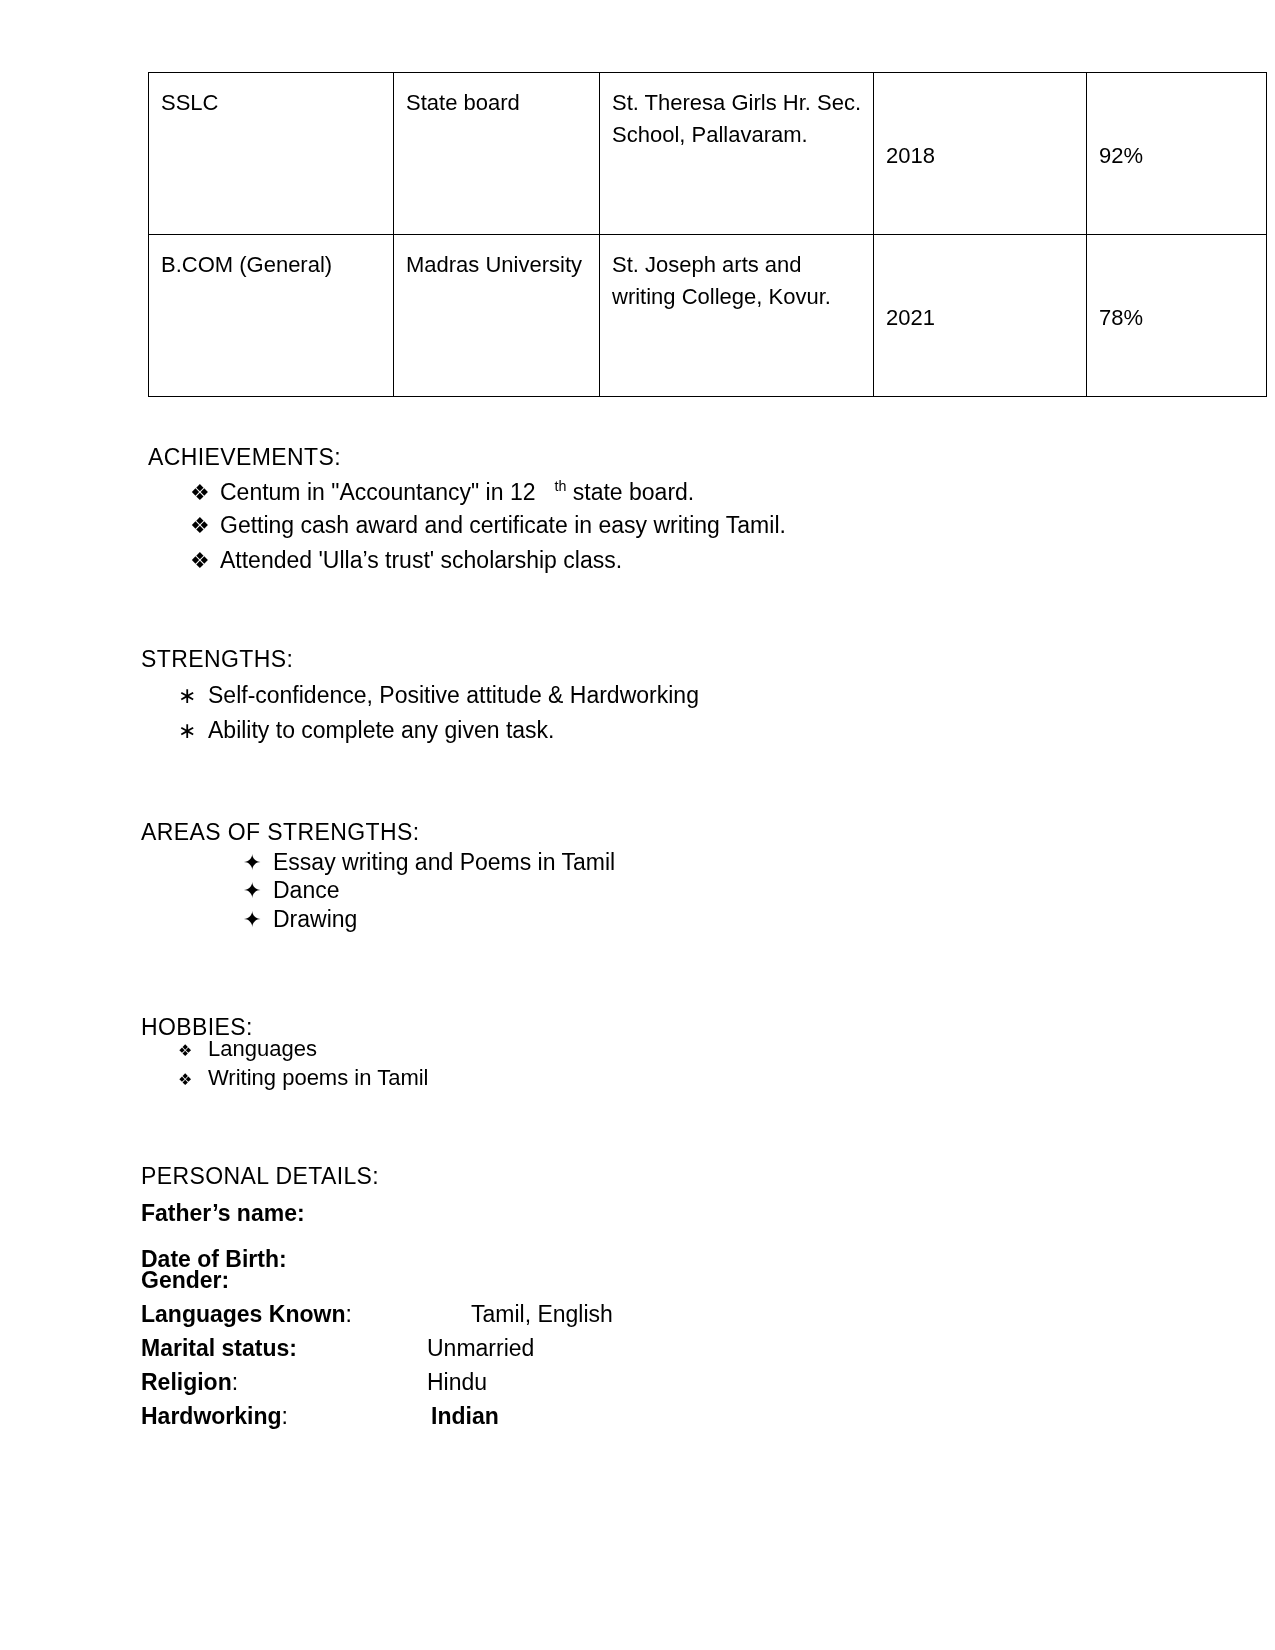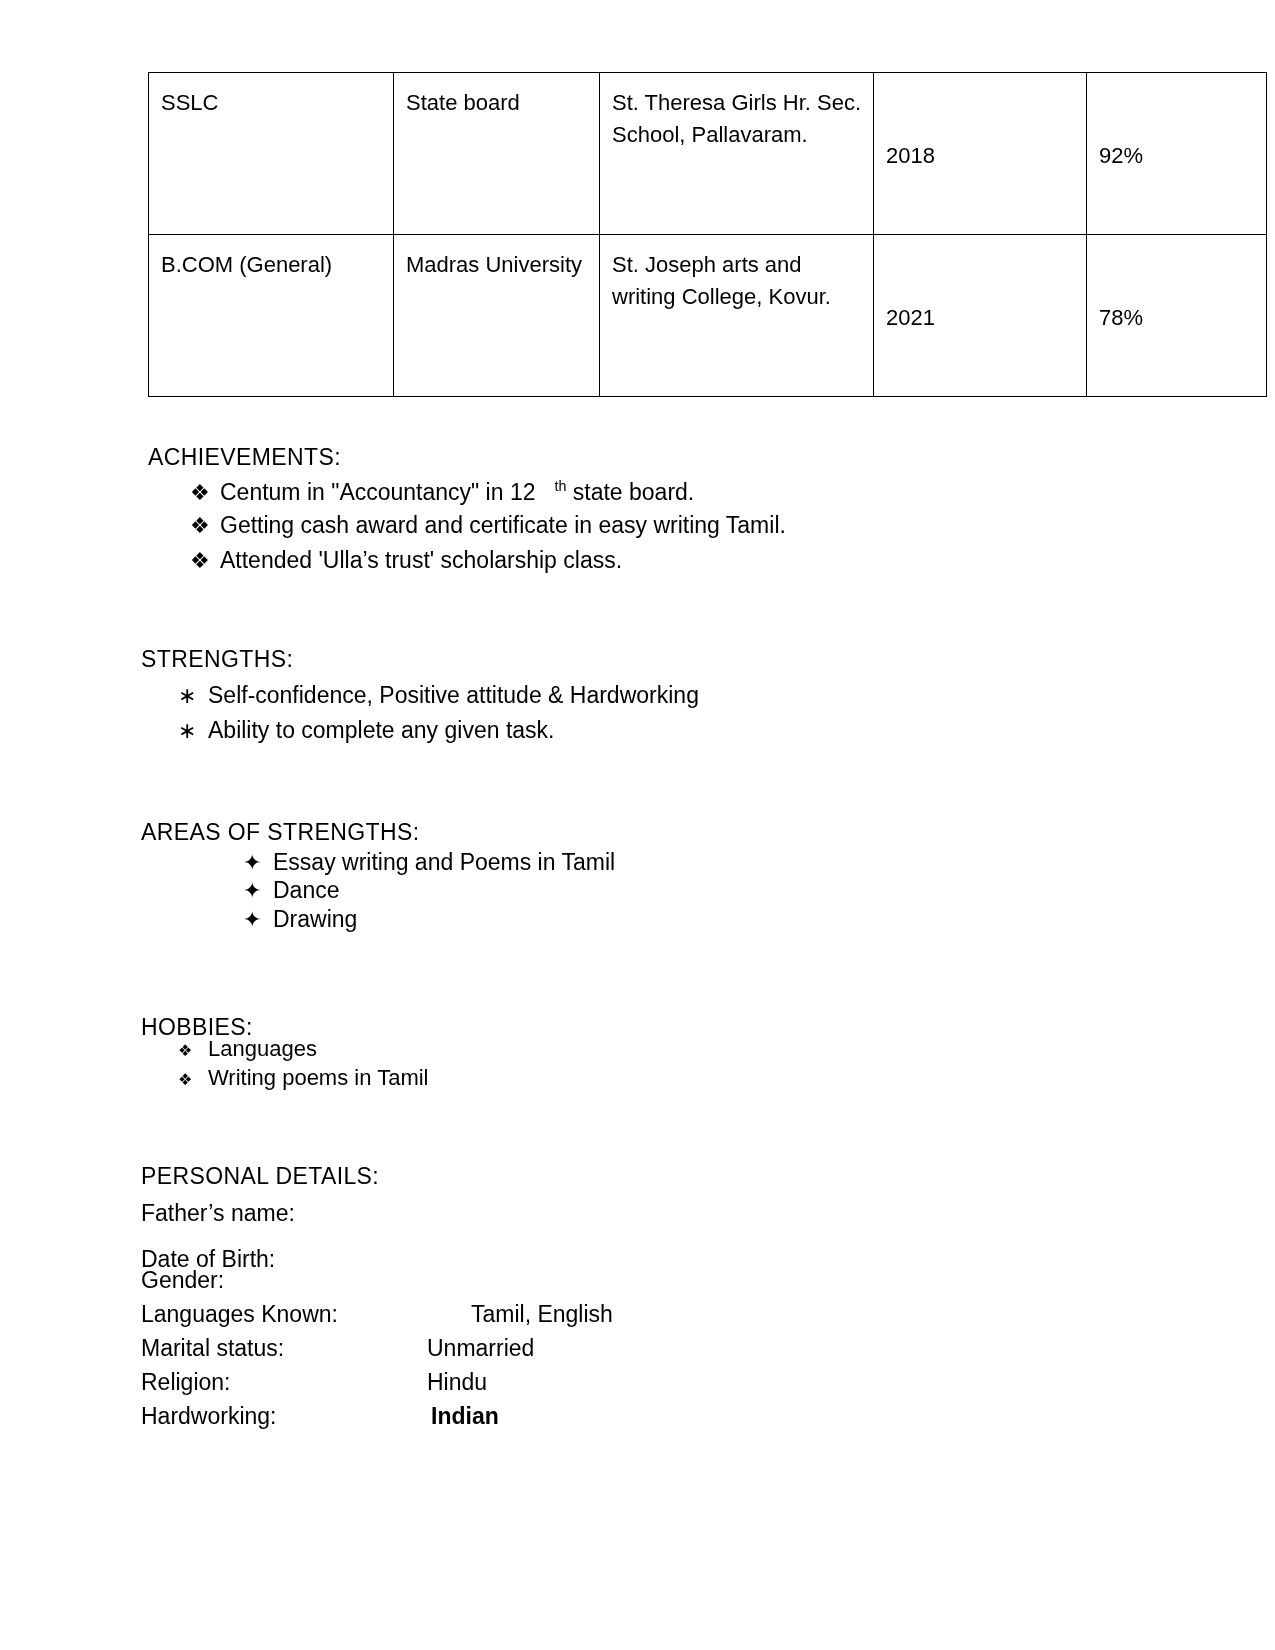--- a/index.html
+++ b/index.html
@@ -81,21 +81,21 @@
     margin-left: 19px;
   }
 
   
   .pd-row {
     position: absolute;
     font-size: 23px;
     white-space: nowrap;
   }
   .pd-label {
-    font-weight: normal;
+    font-weight: bold;
   }
   .pd-value {
     position: absolute;
     font-size: 23px;
     white-space: nowrap;
   }
 </style>
 </head>
 <body>
 

